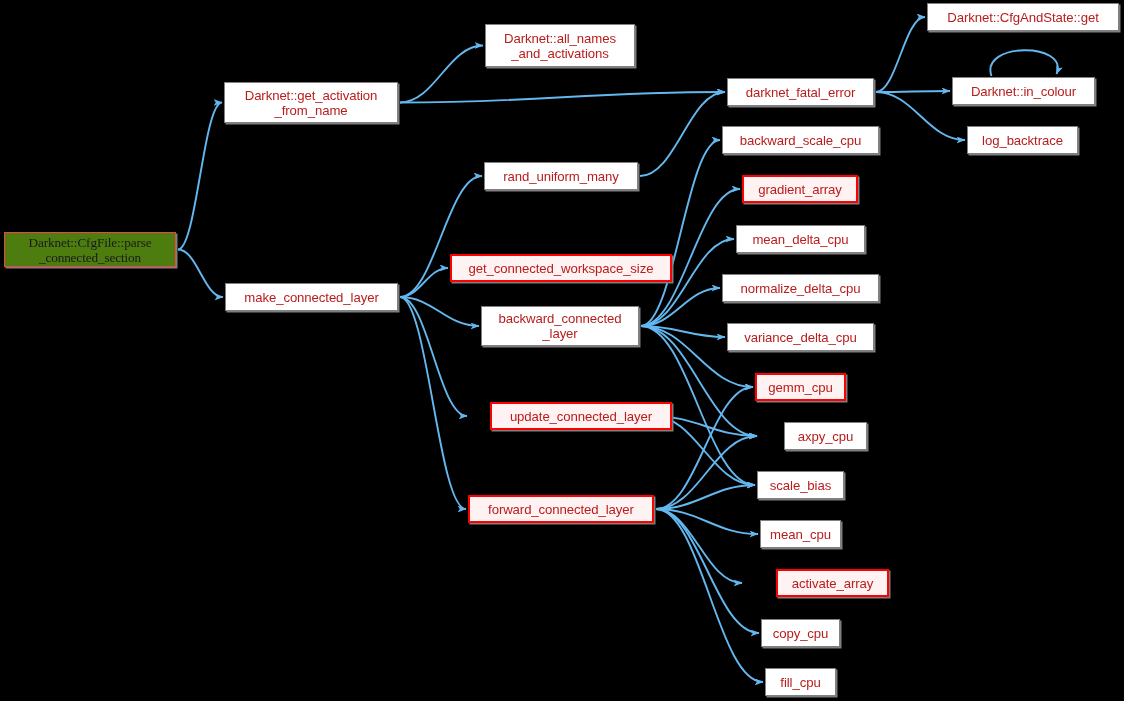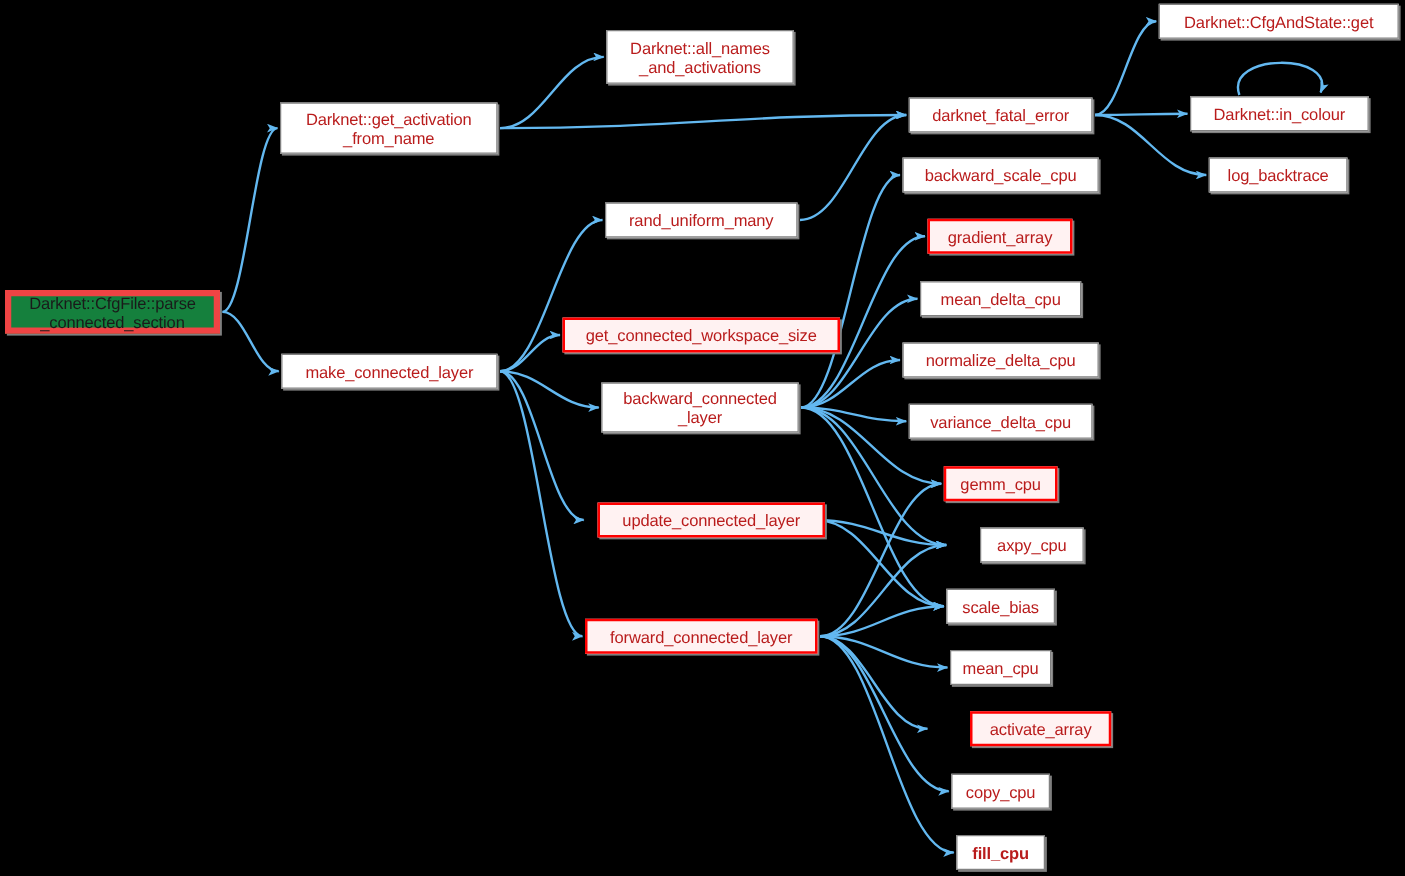--- a/index.html
+++ b/index.html
@@ -40,23 +40,24 @@
     white-space: pre-line;
     letter-spacing: -0.1px;
     z-index: 2;
   }
   .node.red {
     border: 2px solid #ff0000;
     background: #fff2f2;
     box-shadow: 1.5px 1.5px 0 0 #7f7f7f;
   }
   .node.root {
-    background: #15803d;
-    border: 5px solid #ef4444;
+    background: #4d7c0f;
+    border: 1px solid #ef4444;
     color: #1a1a1a;
+    font-family: Liberation Serif, serif;
   }
 </style>
 </head>
 <body>
 
 <div id="canvas">
   <svg id="edges" viewBox="0 0 1124 701" xmlns="http://www.w3.org/2000/svg">
     <defs>
       <marker id="arrow" markerWidth="9" markerHeight="7" refX="8.4" refY="3.5" orient="auto" markerUnits="userSpaceOnUse">
         <path d="M0,0 L9,3.5 L0,7 L2.2,3.5 z" fill="#63b8f0"></path>
@@ -100,31 +101,31 @@
 _connected_section</div>
     <div class="node" style="left: 224px; top: 82px; width: 174px; height: 41px;">Darknet::get_activation
 _from_name</div>
     <div class="node" style="left: 485px; top: 24px; width: 150px; height: 43px;">Darknet::all_names
 _and_activations</div>
     <div class="node" style="left: 225px; top: 283px; width: 173px; height: 28px;">make_connected_layer</div>
     <div class="node" style="left: 484px; top: 162px; width: 154px; height: 28px;">rand_uniform_many</div>
     <div class="node red" style="left: 450px; top: 254px; width: 222px; height: 28px;">get_connected_workspace_size</div>
     <div class="node" style="left: 481px; top: 306px; width: 158px; height: 40px;">backward_connected
 _layer</div>
-    <div class="node red" style="left: 478px; top: 402px; width: 182px; height: 28px;">update_connected_layer</div>
+    <div class="node red" style="left: 490px; top: 402px; width: 182px; height: 28px;">update_connected_layer</div>
     <div class="node red" style="left: 468px; top: 495px; width: 186px; height: 28px;">forward_connected_layer</div>
     <div class="node" style="left: 727px; top: 78px; width: 147px; height: 28px;">darknet_fatal_error</div>
     <div class="node" style="left: 722px; top: 126px; width: 157px; height: 28px;">backward_scale_cpu</div>
     <div class="node red" style="left: 742px; top: 175px; width: 116px; height: 28px;">gradient_array</div>
     <div class="node" style="left: 736px; top: 225px; width: 129px; height: 28px;">mean_delta_cpu</div>
     <div class="node" style="left: 722px; top: 274px; width: 157px; height: 28px;">normalize_delta_cpu</div>
     <div class="node" style="left: 727px; top: 323px; width: 147px; height: 28px;">variance_delta_cpu</div>
     <div class="node red" style="left: 755px; top: 373px; width: 91px; height: 28px;">gemm_cpu</div>
     <div class="node" style="left: 759px; top: 422px; width: 83px; height: 28px; margin-left: 25px;">axpy_cpu</div>
     <div class="node" style="left: 757px; top: 471px; width: 87px; height: 28px;">scale_bias</div>
     <div class="node" style="left: 760px; top: 520px; width: 81px; height: 28px;">mean_cpu</div>
     <div class="node red" style="left: 776px; top: 569px; width: 113px; height: 28px; text-align: center;">activate_array</div>
     <div class="node" style="left: 761px; top: 619px; width: 79px; height: 28px;">copy_cpu</div>
-    <div class="node" style="left: 765px; top: 668px; width: 71px; height: 28px; font-weight: bold;">fill_cpu</div>
+    <div class="node" style="left: 765px; top: 668px; width: 71px; height: 28px;">fill_cpu</div>
     <div class="node" style="left: 927px; top: 3px; width: 192px; height: 28px;">Darknet::CfgAndState::get</div>
     <div class="node" style="left: 952px; top: 77px; width: 143px; height: 28px;">Darknet::in_colour</div>
     <div class="node" style="left: 967px; top: 126px; width: 111px; height: 28px;">log_backtrace</div>
   </div>
 
 </body></html>

